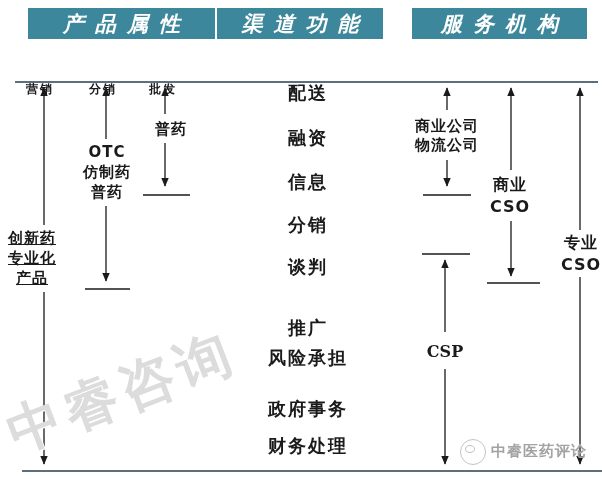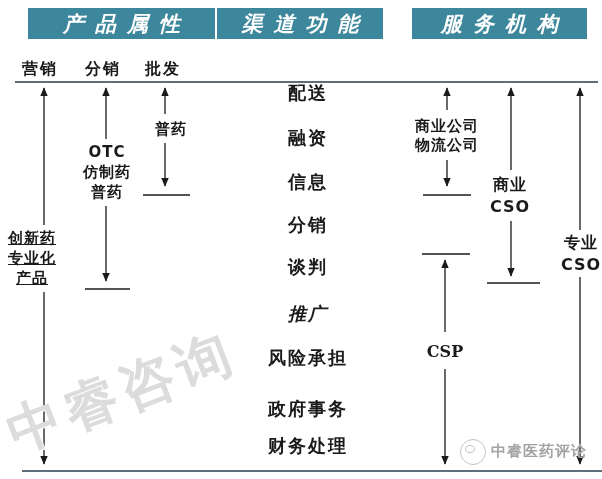--- a/index.html
+++ b/index.html
@@ -18,21 +18,21 @@
   }
   .hdr-product{left:28px;width:187px;}
   .hdr-channel{left:217px;width:166px;}
   .hdr-service{left:412px;width:175px;}
 
   
   .lbl{
     position:absolute;transform:translate(-50%,-50%);
     color:#1a1a1a;font-weight:700;white-space:nowrap;text-align:center;
   }
-  .axis-lbl{font-size:16px;letter-spacing:2px;}
+  .axis-lbl{font-size:12px;letter-spacing:2px;margin-top:20px;}
   .fn{font-size:18px;letter-spacing:2px;}
   .mline{white-space:pre-line;line-height:20px;font-size:15px;letter-spacing:1px;}
   .serif{font-family:"DejaVu Serif","Liberation Serif",serif;}
 
   .svg-layer{position:absolute;left:0;top:0;}
   .axisline{stroke:var(--line,#283e52);stroke-width:1.7px;}
   .arrowline{stroke:var(--arrow,#1a1a1a);stroke-width:1.3px;fill:none;}
   .tick{stroke:var(--arrow,#1a1a1a);stroke-width:1.6px;}
   .ah{fill:var(--arrow,#1a1a1a);}
 
@@ -128,21 +128,21 @@
 普药</div>
   <div class="lbl mline" style="left:32px;top:258px;font-size:15px;text-decoration:underline;">创新药
 专业化
 产品</div>
 
   <div class="lbl fn" style="left:308px;top:93px;">配送</div>
   <div class="lbl fn" style="left:308px;top:138px;">融资</div>
   <div class="lbl fn" style="left:308px;top:182px;text-align:center;">信息</div>
   <div class="lbl fn" style="left:308px;top:225px;">分销</div>
   <div class="lbl fn" style="left:308px;top:267px;">谈判</div>
-  <div class="lbl fn" style="left:308px;top:314px;font-style:italic;">推广</div>
+  <div class="lbl fn" style="left:308px;top:328px;">推广</div>
   <div class="lbl fn" style="left:308px;top:358px;">风险承担</div>
   <div class="lbl fn" style="left:308px;top:409px;">政府事务</div>
   <div class="lbl fn" style="left:308px;top:446px;">财务处理</div>
 
   <div class="lbl mline" style="left:447px;top:136px;line-height:19px;">商业公司
 物流公司</div>
   <div class="lbl mline" style="left:510px;top:196px;font-size:16px;line-height:22px;">商业
 CSO</div>
   <div class="lbl mline" style="left:581px;top:254px;font-size:16px;line-height:22px;">专业
 CSO</div>

